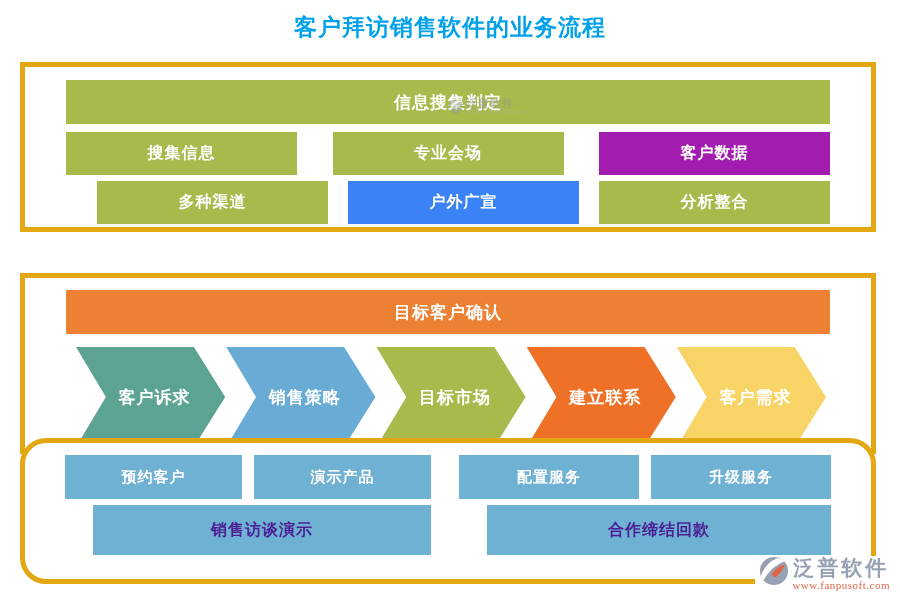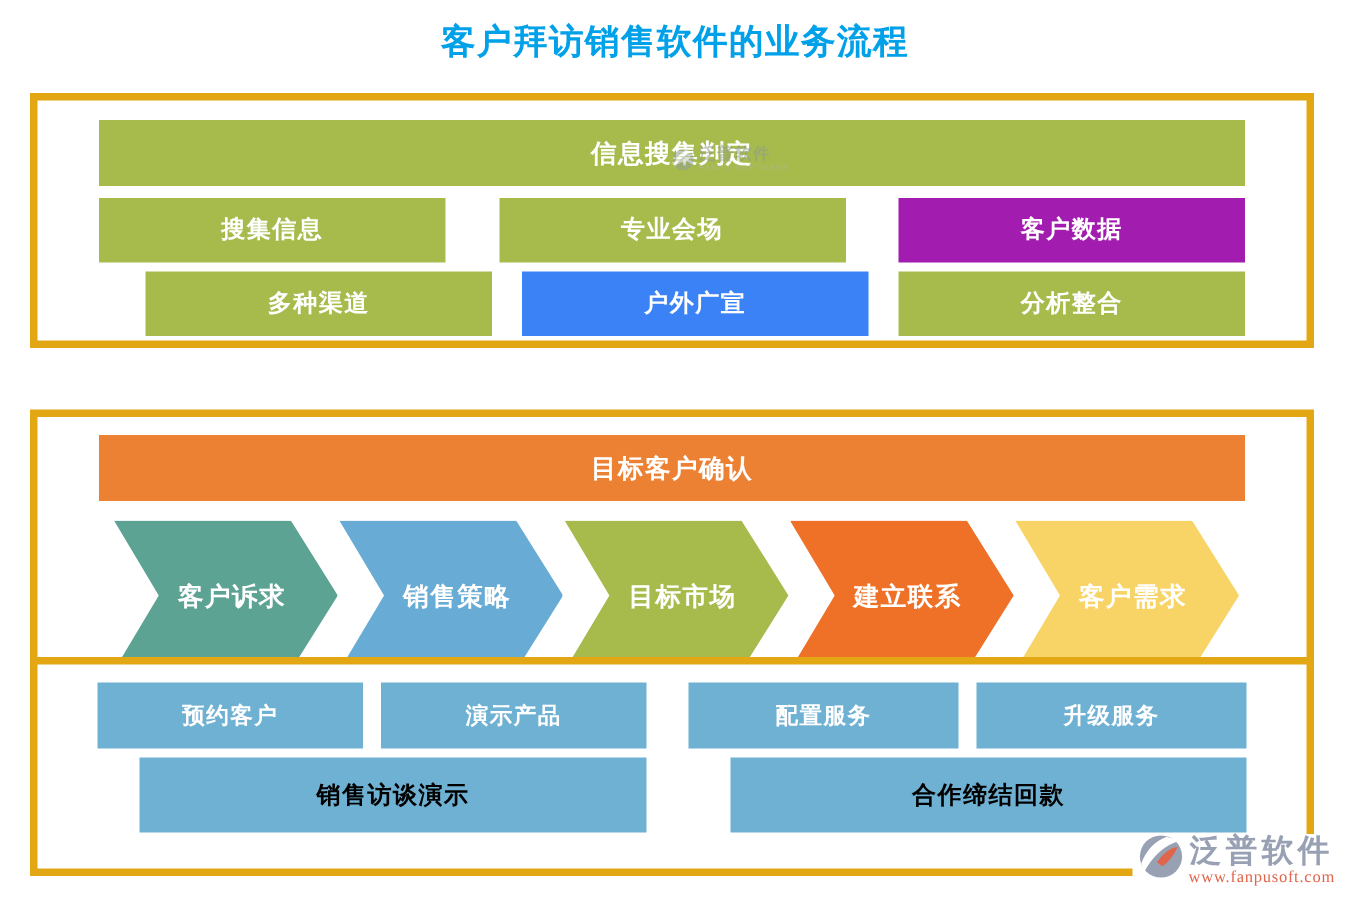--- a/index.html
+++ b/index.html
@@ -16,21 +16,21 @@
     font-size: 23px; font-weight: 700; letter-spacing: 1px;
   }
   .section {
     position: absolute; left: 20px; width: 856px;
     border: 5px solid #c4b5fd;
     box-sizing: border-box;
     background: #ffffff;
   }
   .section-1 { top: 62px;  height: 170px; padding: 13px 41px 0 41px; }
   .section-2 { top: 245px; height: 181px; padding: 12px 41px 0 41px; margin-top: 28px; }
-  .section-3 { top: 438px; height: 146px; padding: 12px 40px 0 40px; }
+  .section-3 { top: 438px; height: 146px; padding: 12px 40px 0 40px; border-radius: 26px; }
 
   .header-bar {
     height: 44px;
     display: flex; align-items: center; justify-content: center;
     color: #ffffff; font-size: 17px; font-weight: 700; letter-spacing: 1px;
   }
   .box-row {
     display: flex; justify-content: space-between;
   }
   .section-1 .box-row { margin-top: 8px; text-align: center; }
@@ -60,21 +60,21 @@
   .col-right { flex: 1; }
   .col .pair { display: flex; gap: 12px; }
   .small-box {
     flex: 1; height: 44px;
     display: flex; align-items: center; justify-content: center;
     color: #ffffff; font-size: 15px; font-weight: 700; letter-spacing: 1px;
   }
   .wide-box {
     margin-top: 6px; height: 50px;
     display: flex; align-items: center; justify-content: center;
-    color: #000000; font-size: 16px; font-weight: 700; letter-spacing: 1px; margin-left: 28px;
+    color: #4c1d95; font-size: 16px; font-weight: 700; letter-spacing: 1px; margin-left: 28px;
   }
 
   .watermark {
     position: absolute; left: 448px; top: 98px;
     display: flex; align-items: center; gap: 3px;
     opacity: 0.55; pointer-events: none;
   }
   .watermark .wm-text { display: flex; flex-direction: column; line-height: 1; }
   .wm-name { font-size: 11px; font-weight: 700; color: #8f9b8e; letter-spacing: 1px; }
   .wm-sub  { font-size: 5px; color: #aab7a6; letter-spacing: 1px; margin-top: 1px; }

